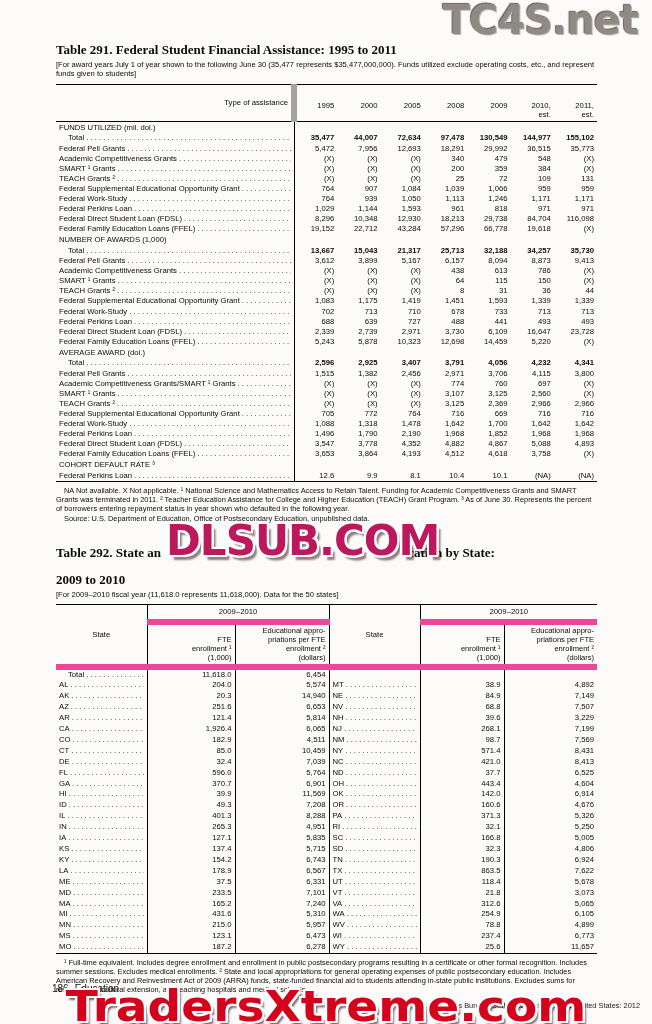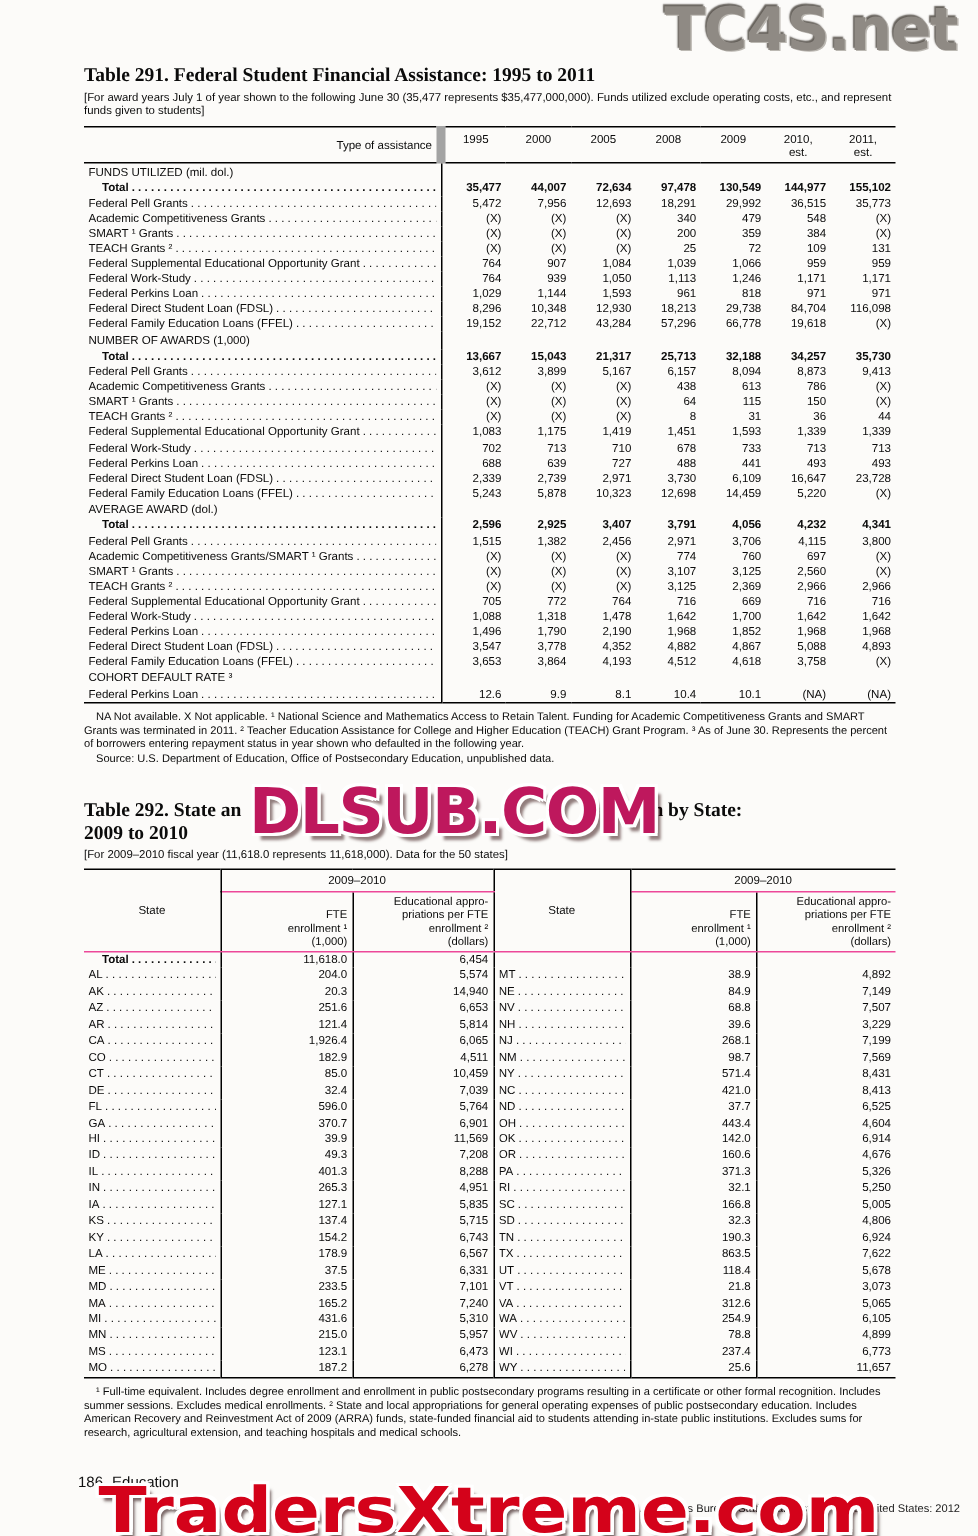--- a/index.html
+++ b/index.html
@@ -16,56 +16,56 @@
   .t-sub{font-size:7.6px;line-height:9.4px;margin:3px 0 0 0}
 
   
   table{border-collapse:collapse;table-layout:fixed;width:541px;font-size:7.7px;color:#0b0b0b}
   th{font-weight:normal}
 
   
   .t1{margin-top:5px;border-top:1px solid #000;border-bottom:1px solid #000}
   .t1 thead th{border-bottom:1px solid #000;padding:2px 3px;font-size:7.7px}
   .t1 th.stub-h{border-right:6px solid #a3a3a3;text-align:right;vertical-align:middle}
-  .t1 th.yr{vertical-align:top;white-space:pre-line;line-height:9px;padding-top:3px}
+  .t1 th.yr{text-align:right;vertical-align:top;white-space:pre-line;line-height:9px;padding-top:16px}
   .t1 td{padding:0 3px;height:10.1px;line-height:10.1px;white-space:nowrap;overflow:hidden}
   .t1 td.stub{border-right:1px solid #000}
   .t1 td.num{text-align:right}
   .t1 td.sec{text-align:left;height:11.6px;line-height:11.6px}
   .t1 tr.b td{font-weight:bold}
 
   
   .t2{margin-top:4px;border-top:1px solid #000;border-bottom:1px solid #000}
-  .t2 thead th{border-bottom:1px solid #ec4899;border-right:1px solid #000;padding:1px 3px}
+  .t2 thead th{border-bottom:6px solid #ec4899;border-right:1px solid #000;padding:1px 3px}
   .t2 thead th:last-child{border-right:none}
   .t2 th.sth{text-align:center;vertical-align:middle}
   .t2 th.sp{text-align:center;height:12px}
   .t2 th.colh{text-align:right;vertical-align:bottom;white-space:pre-line;line-height:9px;font-size:7.5px;padding-bottom:2px}
   .t2 td{padding:0 3px;height:10.9px;line-height:10.9px;white-space:nowrap;overflow:hidden}
   .t2 td.st{border-right:1px solid #000}
   .t2 td.num{text-align:right;border-right:1px solid #000}
   .t2 td:last-child{border-right:none}
   .t2 .bold{font-weight:normal}
 
   
   .lbl{display:flex;align-items:baseline;overflow:hidden}
   .lbl .tx{white-space:nowrap}
   .lbl.ind{padding-left:9px}
-  .lbl.b{font-weight:bold}
+  .lbl.b{font-weight:normal}
   .leader{flex:1;overflow:hidden;white-space:nowrap;margin-left:2px}
   .leader::before{content:" . . . . . . . . . . . . . . . . . . . . . . . . . . . . . . . . . . . . . . . . . . . . . . . . . . . . . . . . . . . ."}
 
   
   .notes{font-size:7.4px;line-height:9px;margin:4px 0 0 0;text-indent:8px}
   .src{margin-top:1px}
 
   
   .t292-titlewrap{margin-top:22px;font-family:"Liberation Serif",serif;font-weight:bold;font-size:13px;line-height:15px;white-space:nowrap}
   .tgap{display:inline-block;width:240px}
-  .l2{margin-top:0}
+  .l2{margin-top:12px}
 
   
   .footer-left{position:absolute;left:52px;top:983px;font-size:10px;color:#111}
   .footer-left .num{margin-right:6px}
   .footer-center{position:absolute;left:0;right:12px;top:1001px;text-align:right;font-size:7.4px;color:#222}
 
   
   .wm{position:absolute;font-family:"DejaVu Sans",sans-serif;font-weight:bold;z-index:20;white-space:nowrap}
   .wm-top{top:-3px;right:14px;font-size:40px;letter-spacing:-1px;color:#87827c;
     text-shadow:1px 1px 0 #b7b3ad,-1px -1px 1px #5a554f;opacity:.93}

